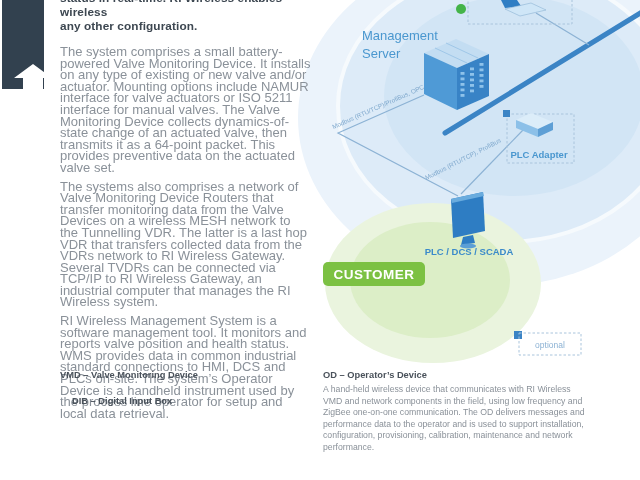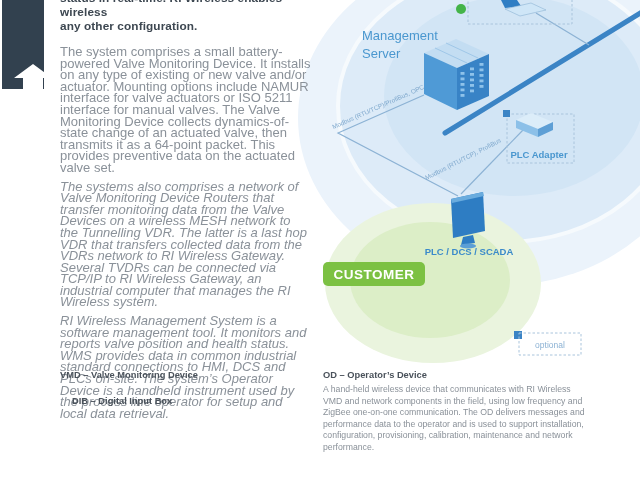--- a/index.html
+++ b/index.html
@@ -5,21 +5,21 @@
   html,body{margin:0;padding:0;background:#fff;}
   .page{position:relative;width:640px;height:480px;background:#ffffff;overflow:hidden;
         font-family:"Liberation Sans","DejaVu Sans",sans-serif;}
   
   .side-tab{position:absolute;left:2px;top:0;width:42px;height:89px;background:#32414f;}
   .side-tab svg{position:absolute;left:0;top:0;overflow:visible;}
   
   .article{position:absolute;left:60px;top:-9px;width:252px;}
   .article h1{margin:0;font-size:11.8px;line-height:14px;font-weight:700;color:#3d4751;letter-spacing:.1px;}
   .article p{margin:13px 0 0 0;font-size:13px;line-height:11.6px;color:#8a9199;}
-  .article p + p{margin-top:7px;font-style:italic;}
+  .article p + p{margin-top:7px;}
   
   .glossary-col{position:absolute;top:370px;}
   .glossary-col.left{left:60px;width:252px;}
   .glossary-col.right{left:323px;width:268px;}
   .glossary-col h3{margin:0 0 4px 0;font-size:9.3px;color:#4a525b;font-weight:700;}
   .glossary-col p{margin:0;font-size:8.7px;line-height:11.5px;color:#8a9199;}
   .glossary-col h3.second{margin-top:16px;margin-left:12px;}
   
   .diagram{position:absolute;left:0;top:0;}
   .lbl-blue{fill:#4a97cf;font-family:"Liberation Sans",sans-serif;}

